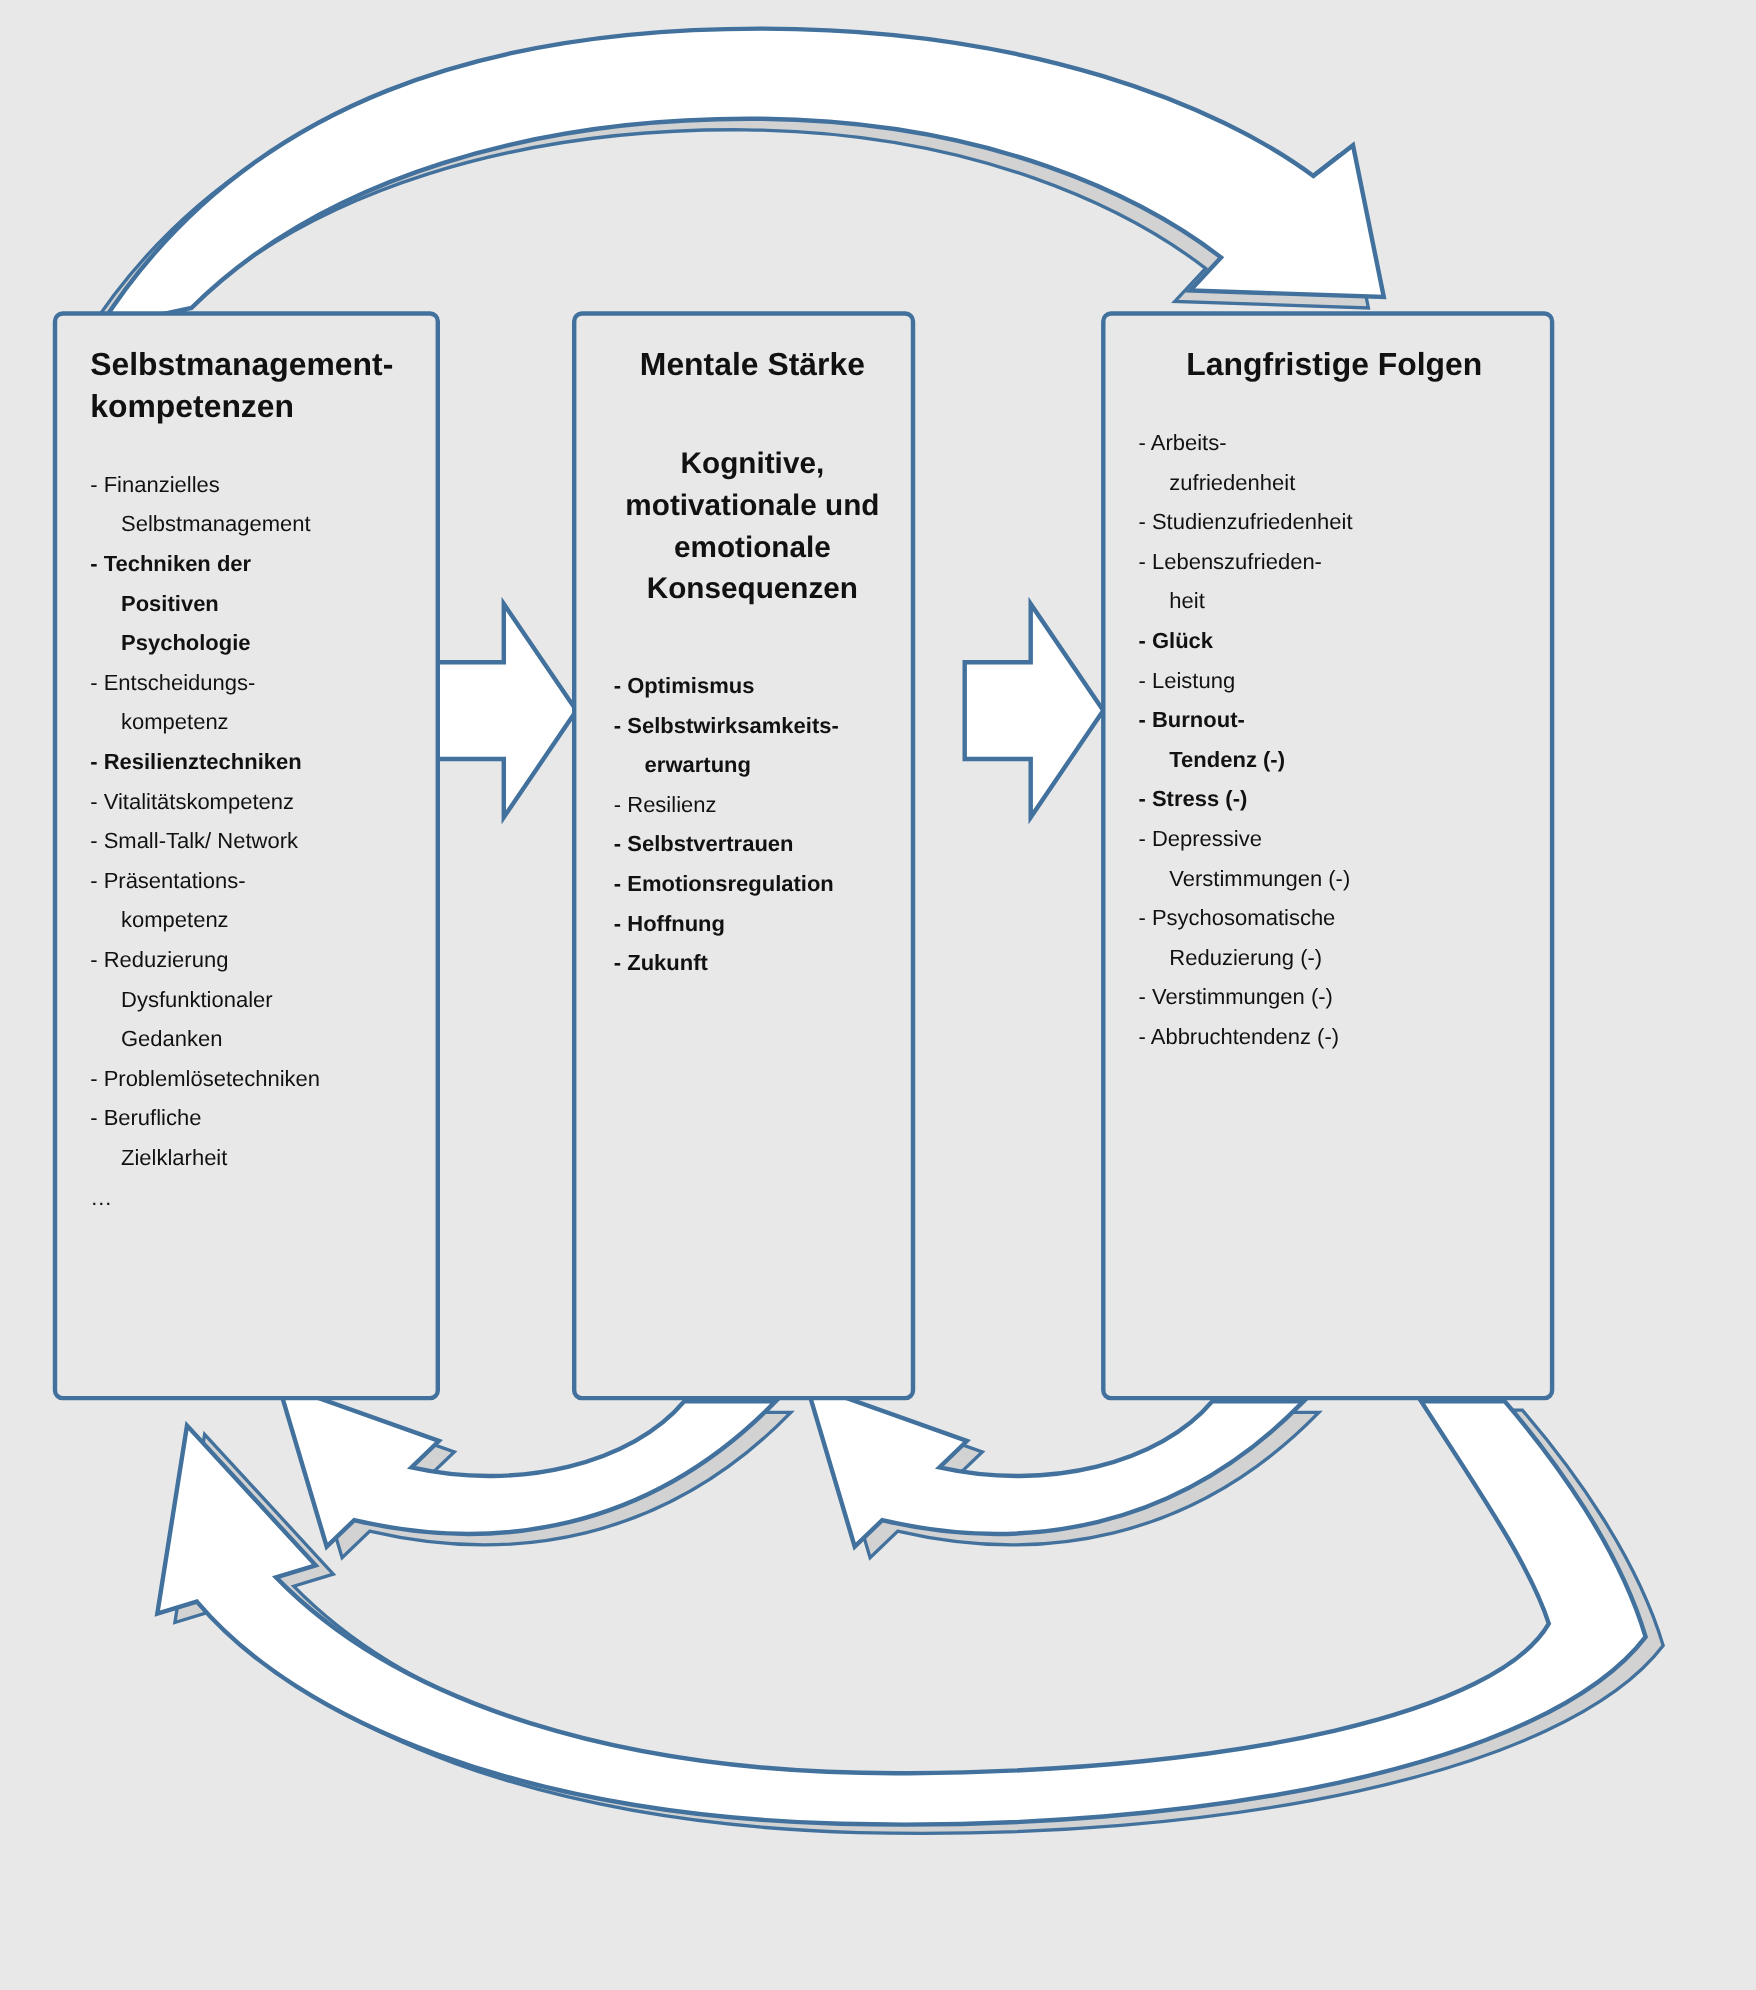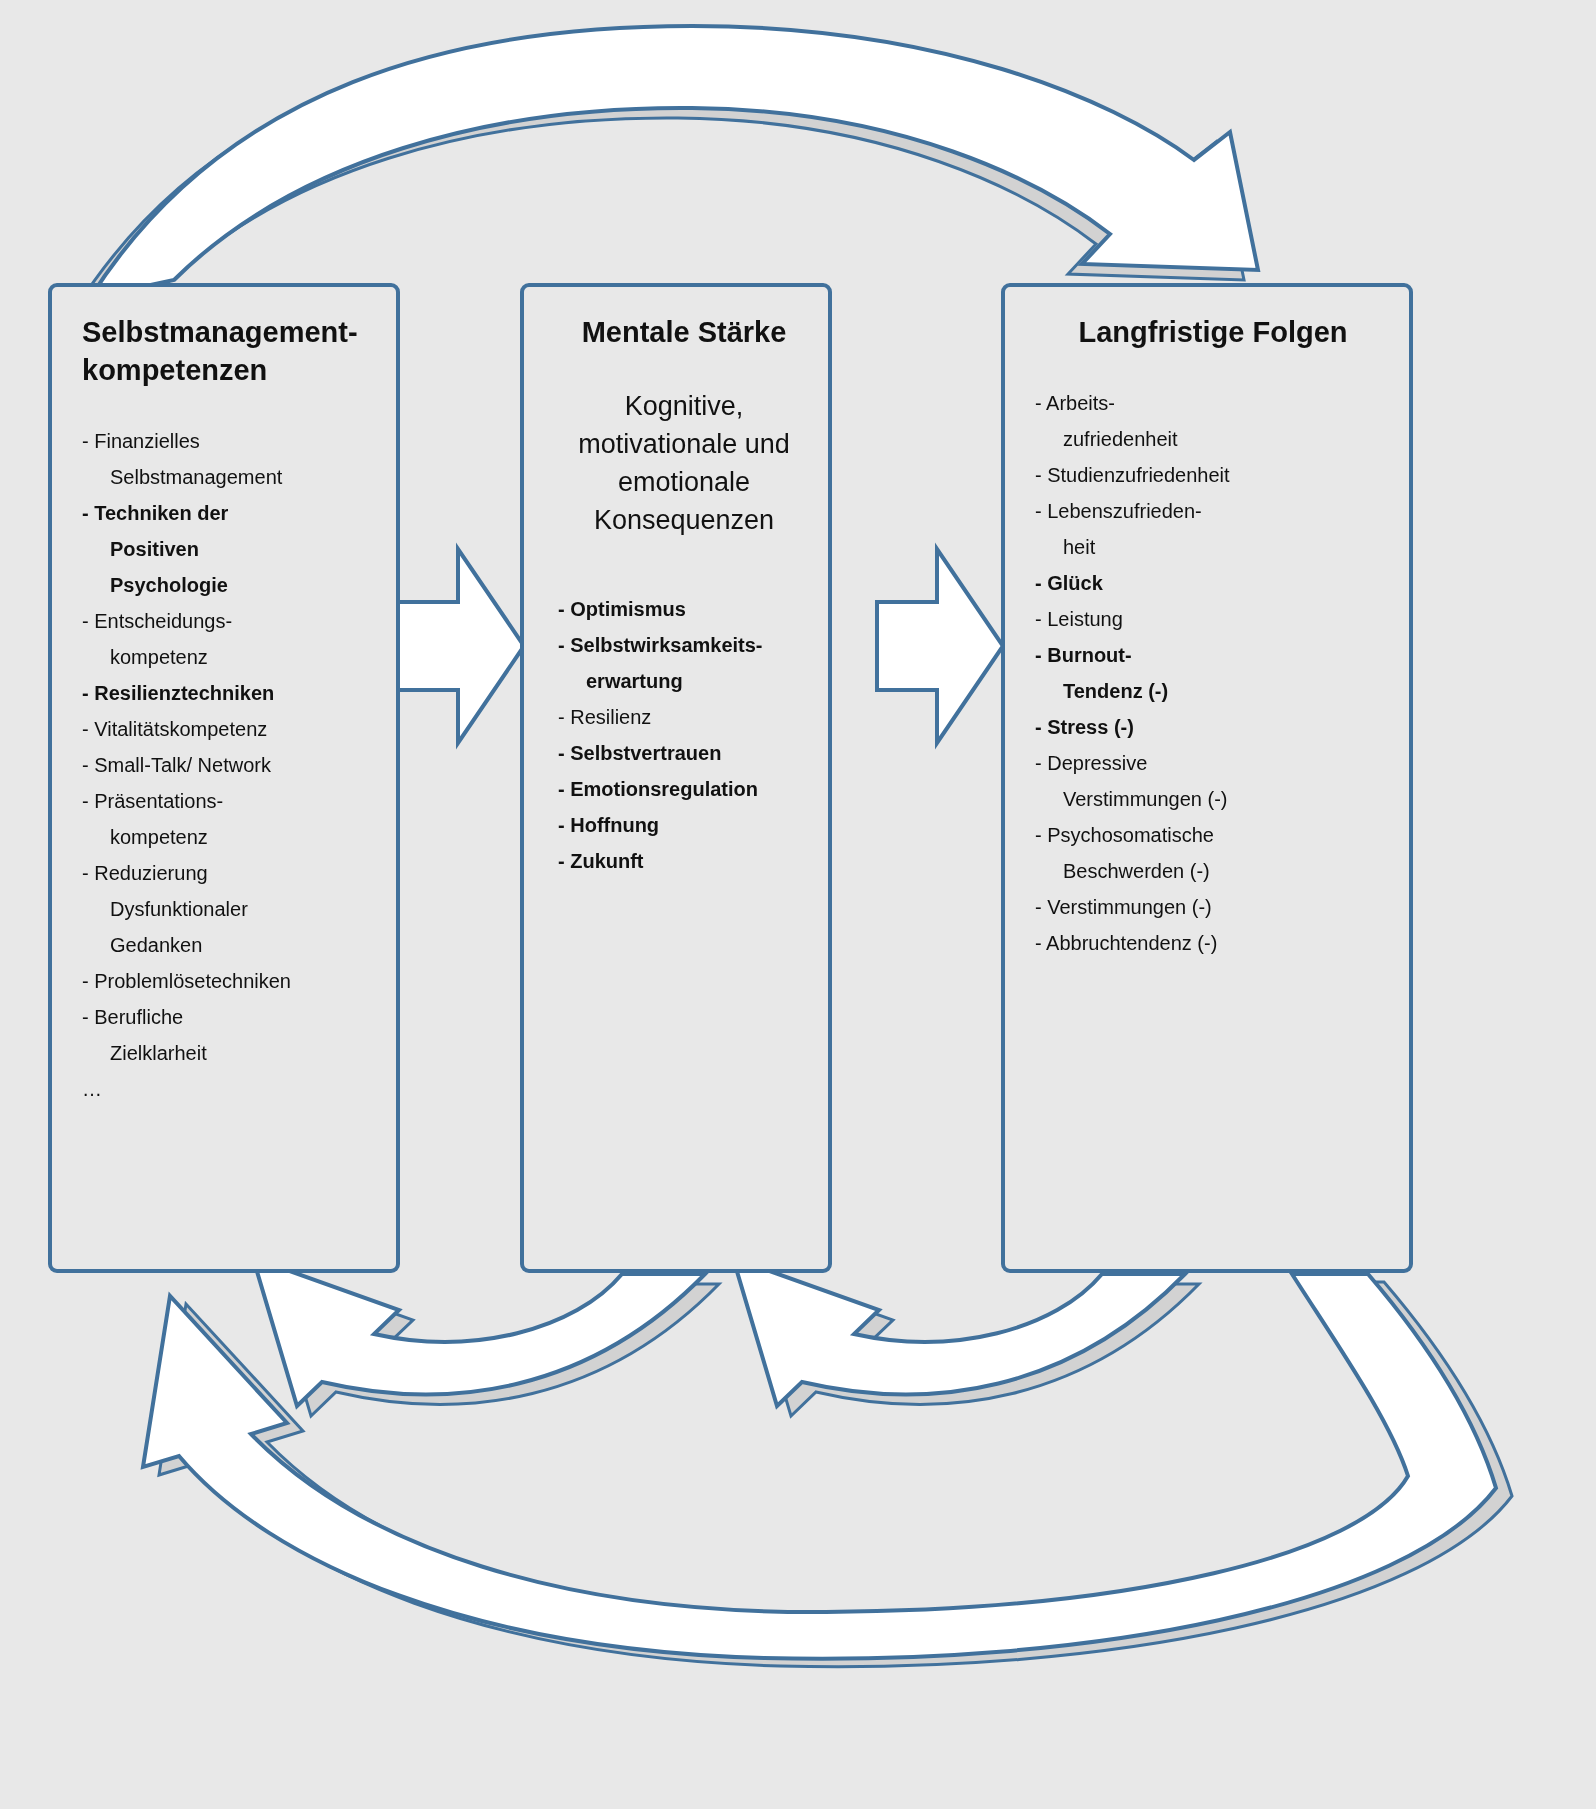--- a/index.html
+++ b/index.html
@@ -28,22 +28,22 @@
     padding:26px 18px 20px 30px;
   }
   #box-left{left:48px;top:283px;width:352px;height:990px;}
   #box-middle{left:520px;top:283px;width:312px;height:990px;padding-left:34px;}
   #box-right{left:1001px;top:283px;width:412px;height:990px;}
   .box-title{
     font-weight:bold;font-size:29px;line-height:38px;white-space:pre-line;
   }
   .center{text-align:center;}
   .subtitle{
-    font-weight:normal;font-size:27px;line-height:38px;white-space:pre-line;
-    text-align:center;margin-top:36px;
+    font-weight:bold;font-size:27px;line-height:38px;white-space:pre-line;
+    text-align:center;margin-top:51px;
   }
   ul.items{
     list-style:none;margin:0;padding:0;
     font-size:20px;line-height:36px;
   }
   #box-left ul.items{margin-top:34px;}
   #box-middle ul.items{margin-top:52px;}
   #box-right ul.items{margin-top:34px;}
   li.item{white-space:pre;padding-left:28px;text-indent:-28px;}
   li.item.bold{font-weight:bold;}
@@ -147,17 +147,17 @@
       <li class="item">- Lebenszufrieden-
 heit</li>
       <li class="item bold">- Glück</li>
       <li class="item">- Leistung</li>
       <li class="item bold">- Burnout-
 Tendenz (-)</li>
       <li class="item bold">- Stress (-)</li>
       <li class="item">- Depressive
 Verstimmungen (-)</li>
       <li class="item">- Psychosomatische
-Beschwerden (-)</li>
+Reduzierung (-)</li>
       <li class="item">- Verstimmungen (-)</li>
       <li class="item">- Abbruchtendenz (-)</li>
     </ul>
 </div>
 
 </body></html>

